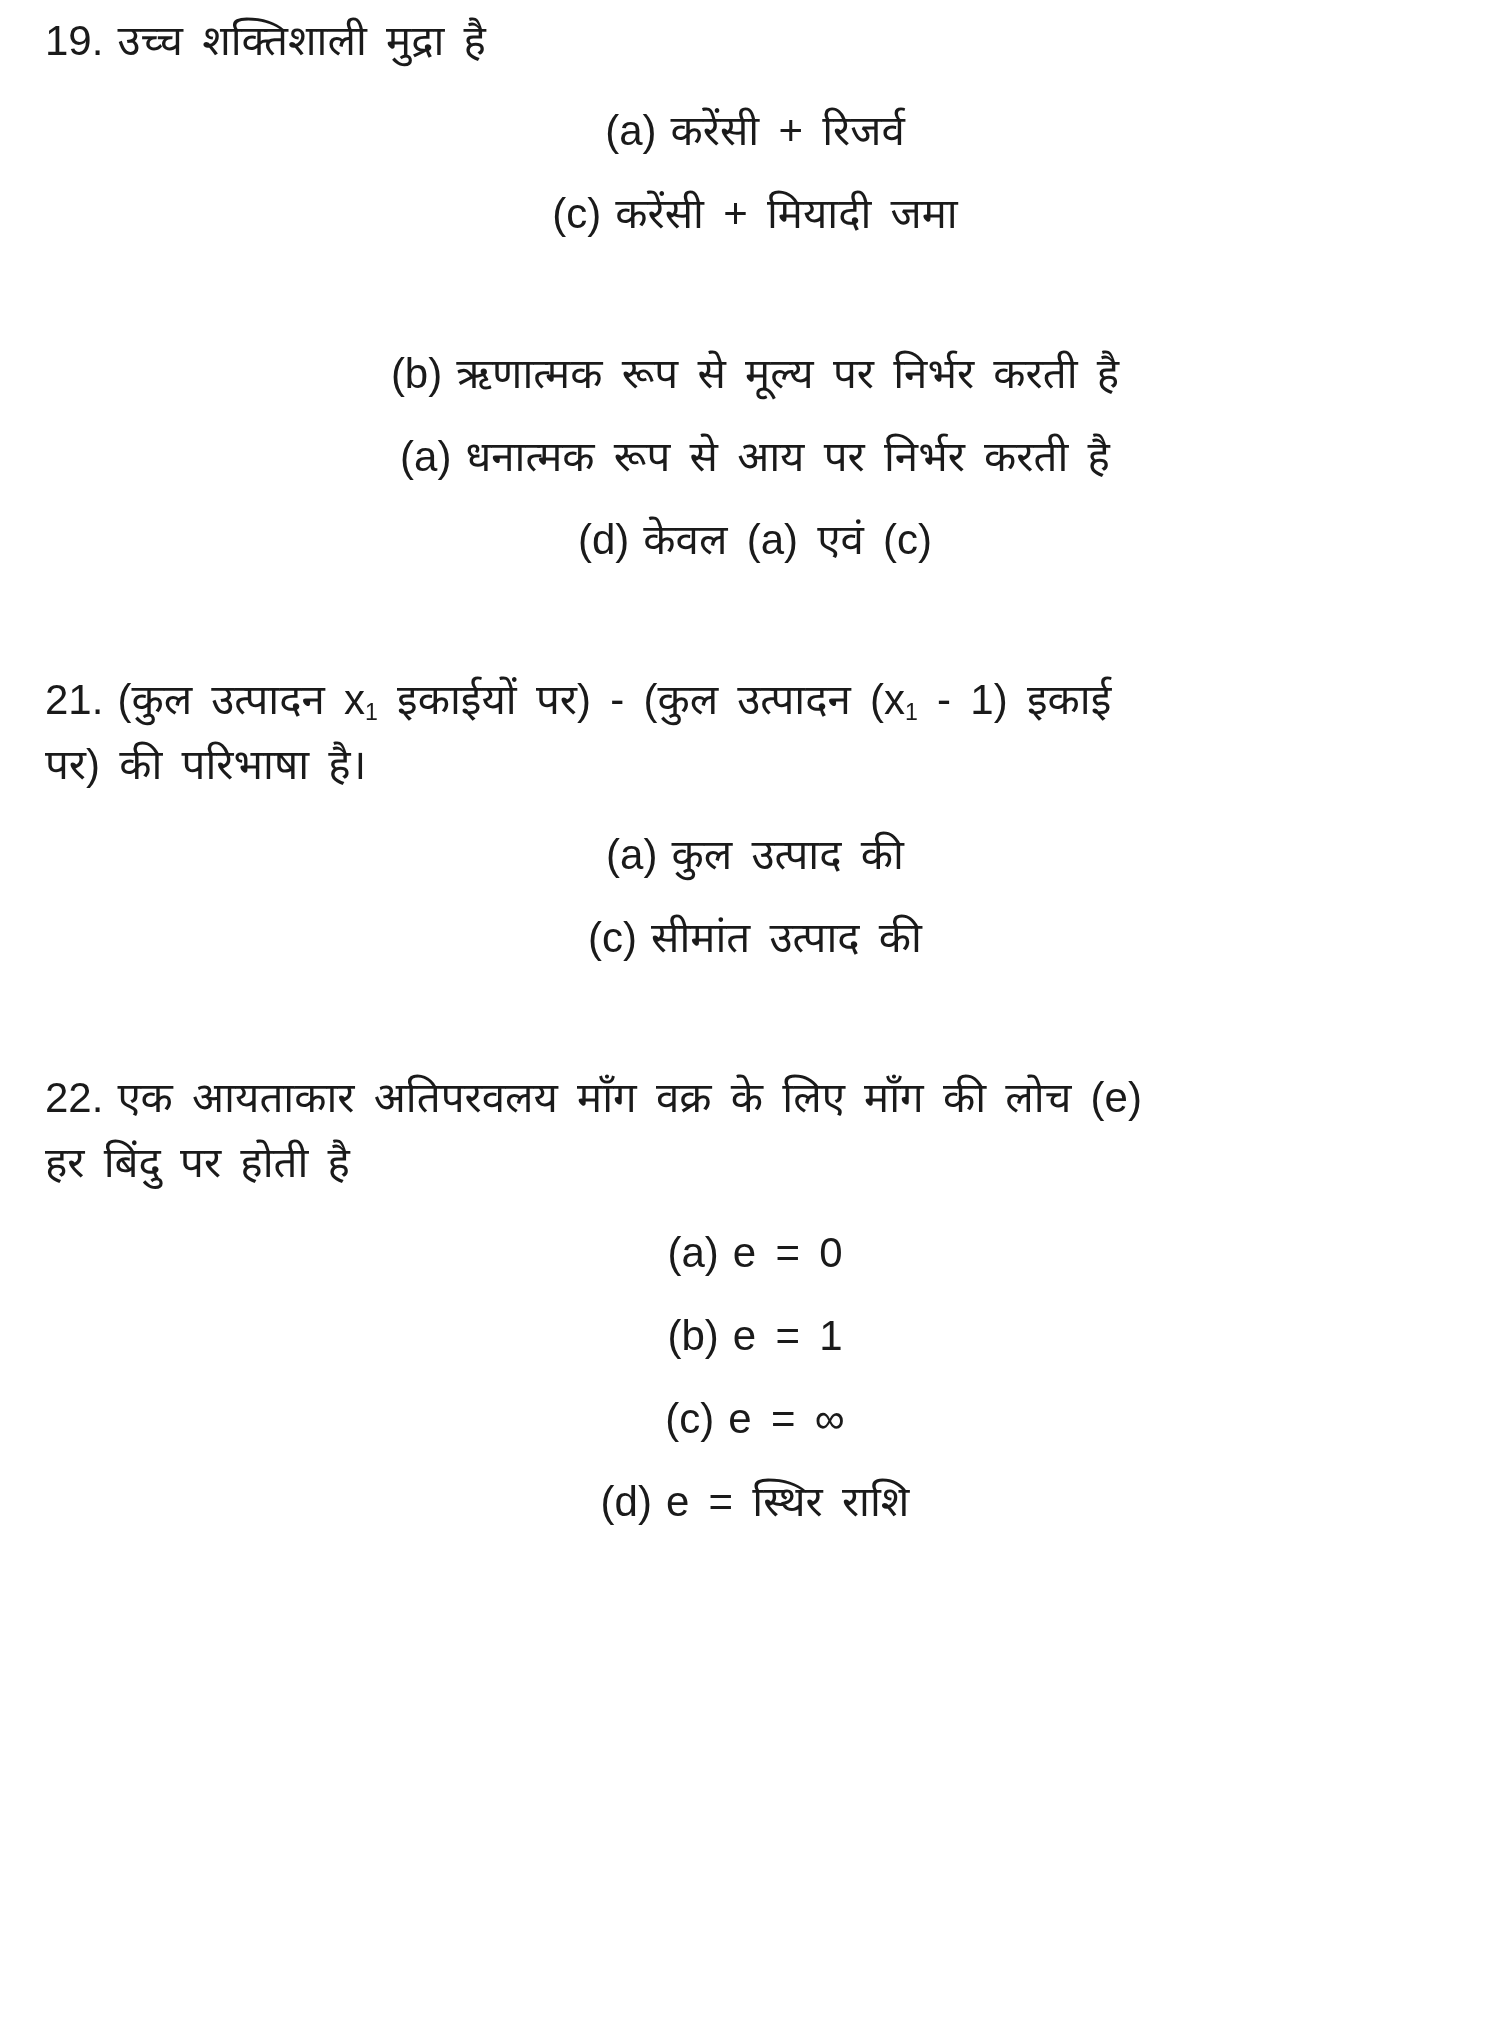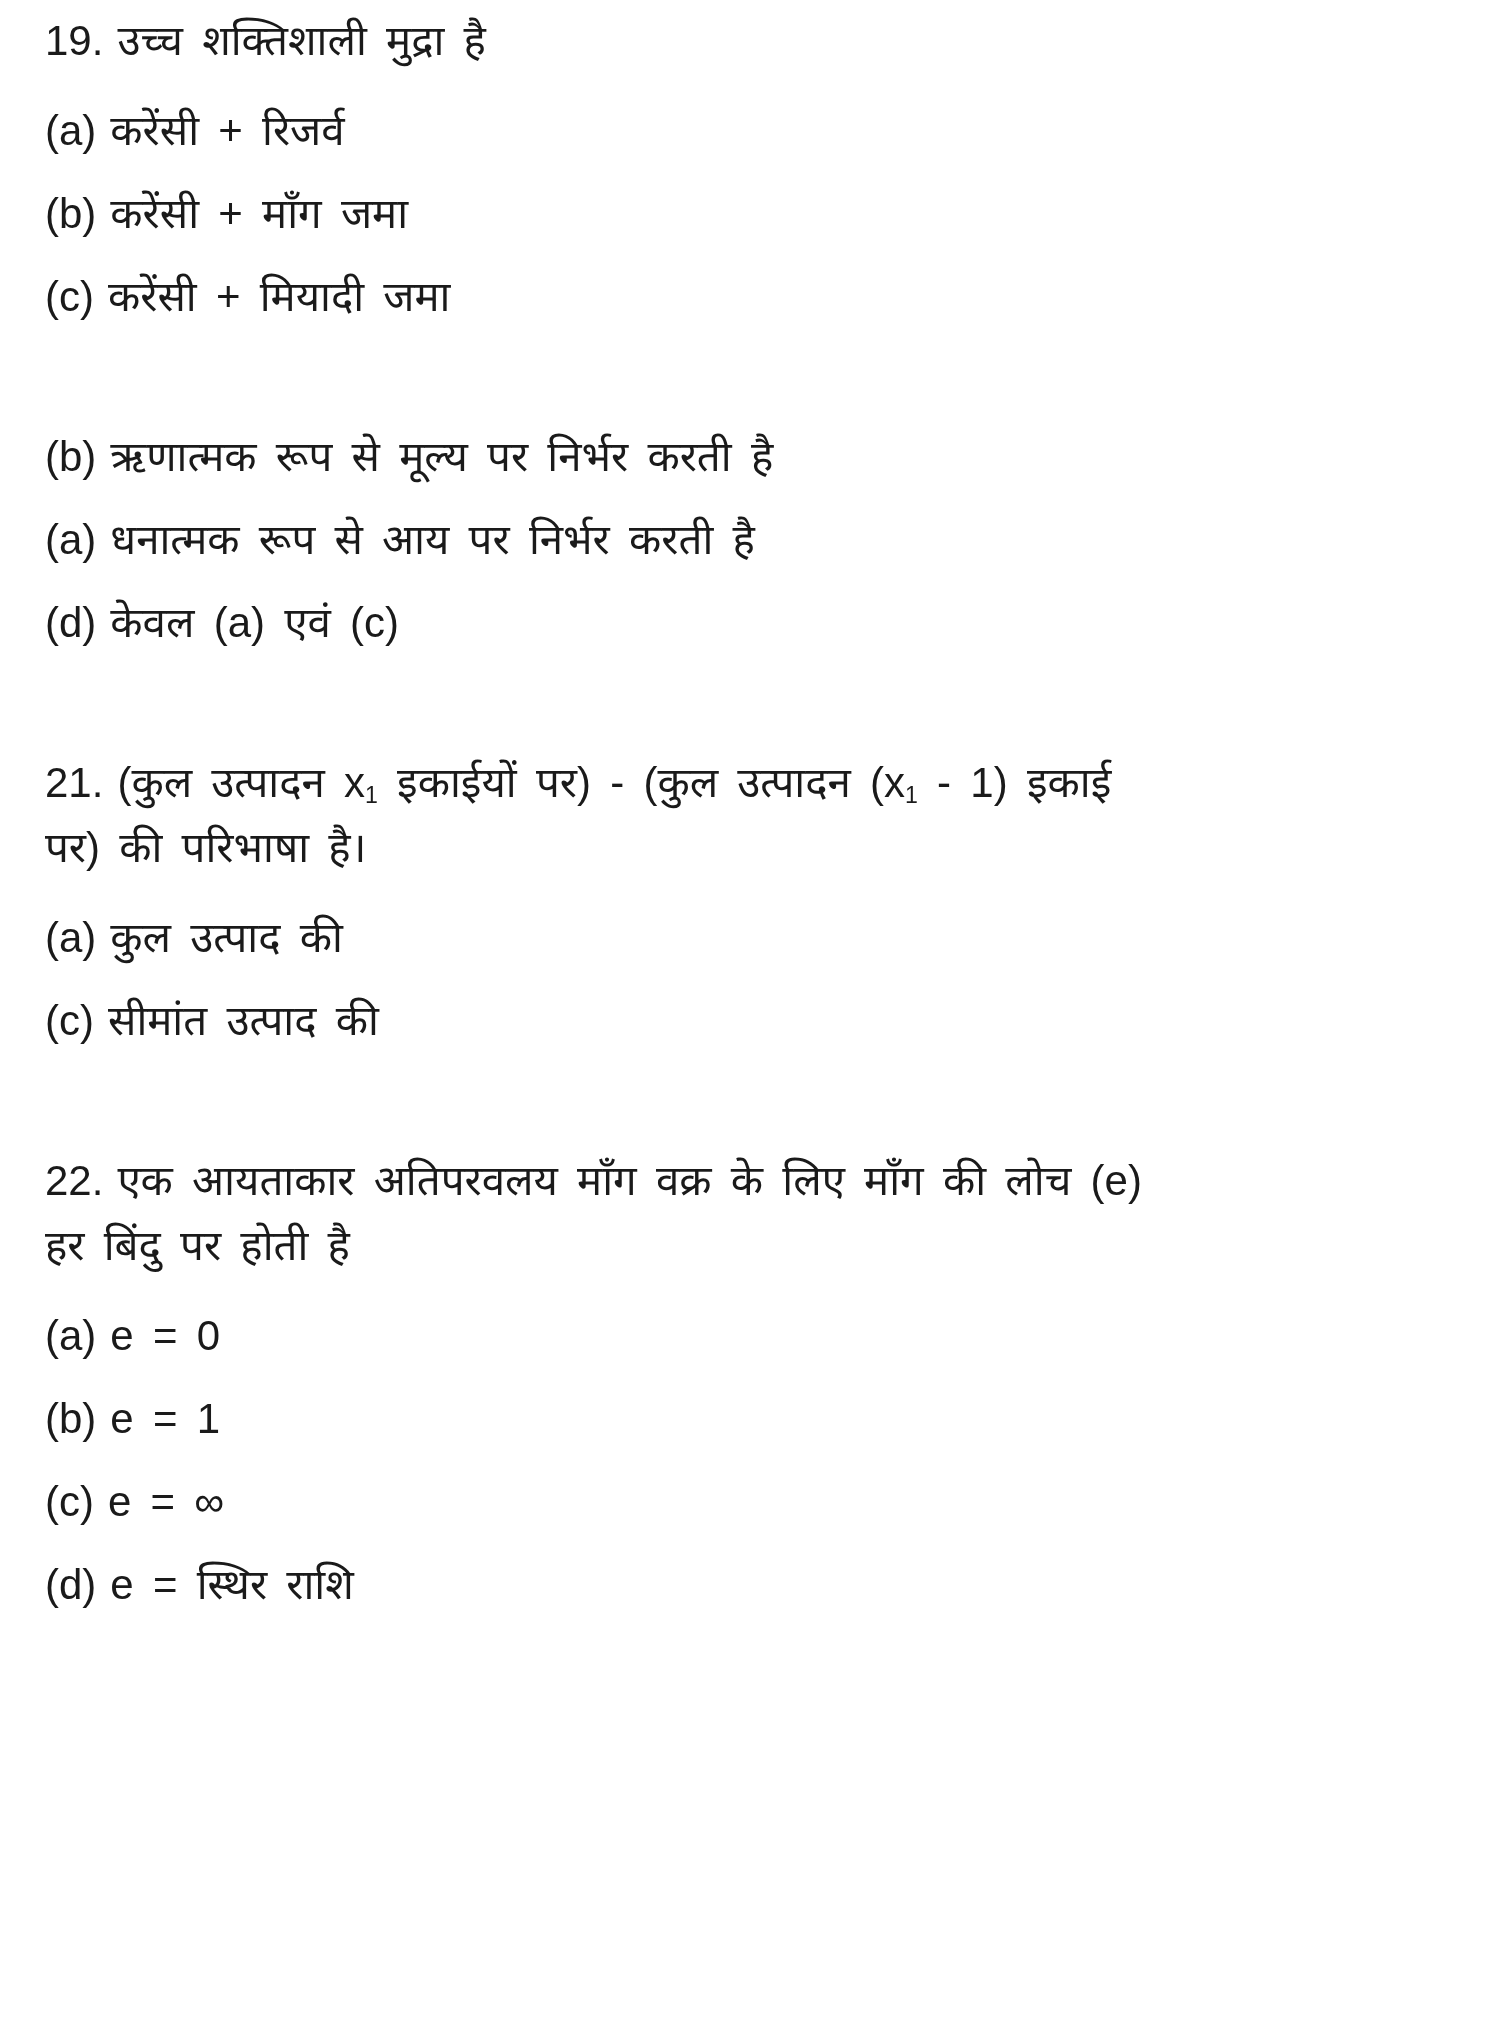--- a/index.html
+++ b/index.html
@@ -26,20 +26,21 @@
     line-height: 65px;
     margin: 0 0 25px 0;
     max-width: 1105px;
     word-spacing: 0.18em;
   }
   .option-row {
     line-height: 65px;
     margin: 0 0 18px 0;
     word-spacing: 0.18em;
     white-space: nowrap;
+    text-align: center;
   }
   .question-number {
     display: inline;
     margin-right: 14px;
   }
   .option-label {
     display: inline;
     margin-right: 14px;
   }
   sup {
@@ -61,23 +62,20 @@
   <div id="question-list">
   <div class="question-block">
     <div class="question-title">
       <span class="question-number">19.</span><span class="question-title-text"><span>उच्च शक्तिशाली मुद्रा है</span></span>
     </div>
 
   <div class="option-row">
     <span class="option-label">(a)</span><span class="option-text"><span>करेंसी + रिजर्व</span></span>
   </div>
 
-  <div class="option-row">
-    <span class="option-label">(b)</span><span class="option-text"><span>करेंसी + माँग जमा</span></span>
-  </div>
 
   <div class="option-row">
     <span class="option-label">(c)</span><span class="option-text"><span>करेंसी + मियादी जमा</span></span>
   </div>
 
 </div>
 
   <div class="question-block">
 
   <div class="option-row">

